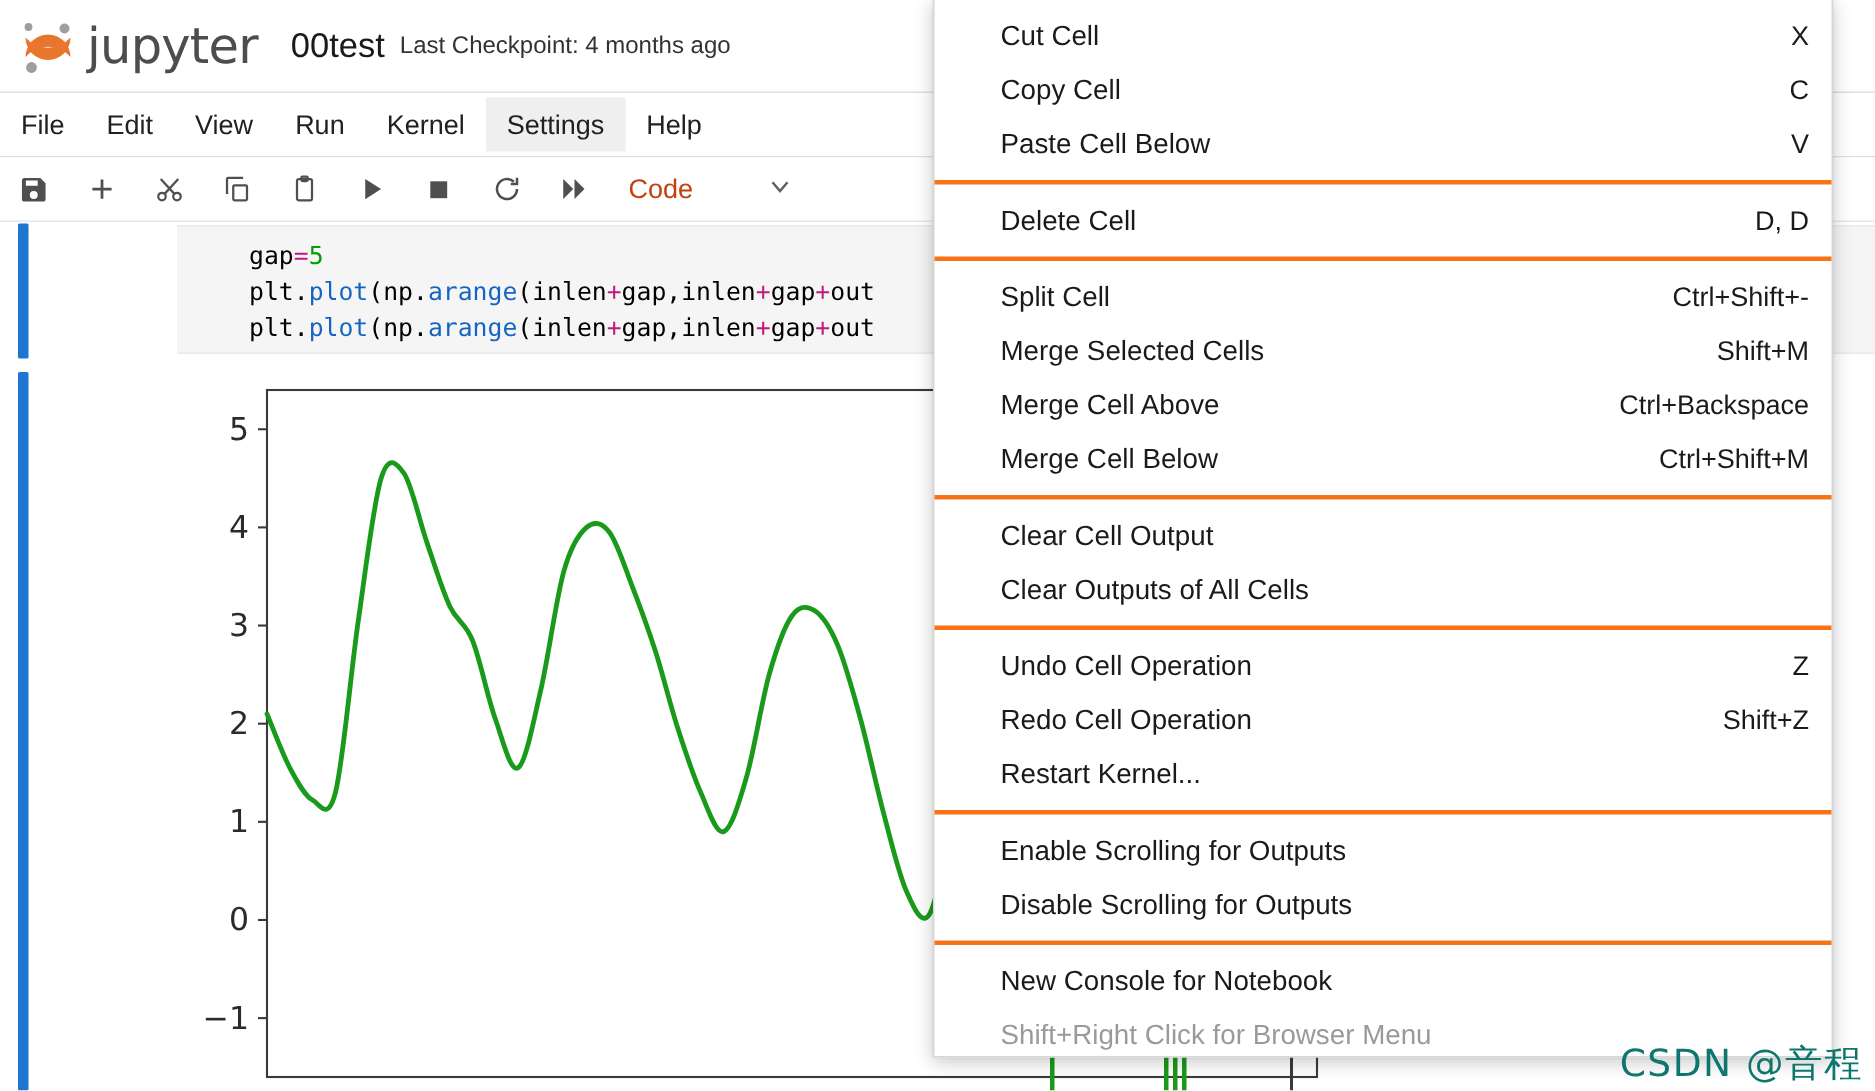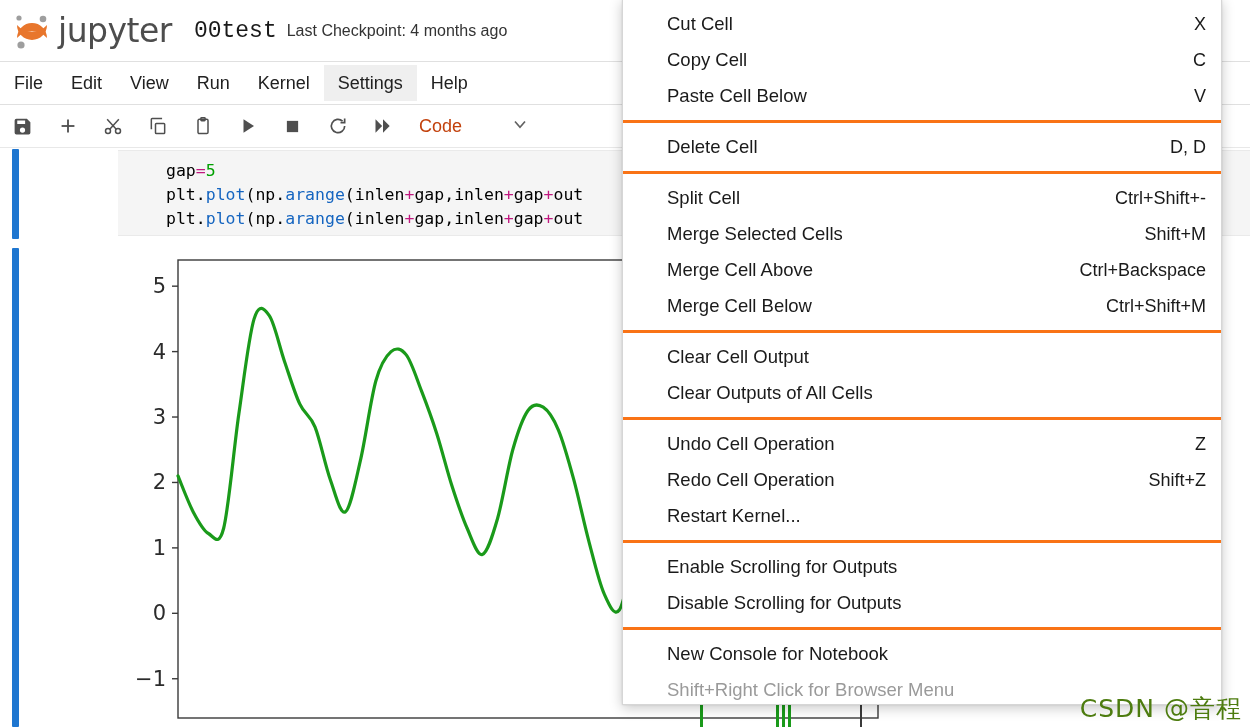--- a/index.html
+++ b/index.html
@@ -15,21 +15,21 @@
   .header {
     position: absolute; left:0; top:0; width:1250px; height:62px;
     background:#fff; display:flex; align-items:center; padding-left:10px;
     border-bottom: 1px solid #e0e0e0;
   }
   .logo { width:44px; height:44px; position:relative; flex:none; margin-right:4px;}
   .brand {
     font-size: 33px; color:#4d4d4d; font-weight:400; letter-spacing:-0.5px;
     font-family:"DejaVu Sans", sans-serif; margin-right: 22px;
   }
-  .nb-title { font-size:23px; color:#1a1a1a; margin-right:10px; font-family:Liberation Mono, monospace;text-align:right;}
+  .nb-title { font-size:23px; color:#1a1a1a; margin-right:10px; font-family:Liberation Sans, sans-serif;text-align:right;}
   .checkpoint { font-size:16px; color:#333; }
 
   
   .menubar {
     position:absolute; left:0; top:62px; width:1250px; height:43px;
     background:#fff; display:flex; align-items:center;
     border-bottom:1px solid #e0e0e0;
   }
   .menubar .mi {
     font-size:18px; color:#212121; padding:9px 14px; cursor:default; line-height:1;
@@ -87,21 +87,21 @@
   .ctx-item {
     height:36px; display:flex; align-items:center; justify-content:space-between;
     padding:0 15px 0 44px; font-size:18.5px; color:#1a1a1a;
   }
   .ctx-item.disabled { color:#9a9a9a; }
   .ctx-item .sc { font-size:18px; color:#1a1a1a; }
   .ctx-item.disabled .sc { color:#9a9a9a; }
 
   
   .wm {
-    position:absolute; right:8px; bottom:2px; font-size:25px; color:#4d7c0f;
+    position:absolute; right:8px; bottom:2px; font-size:25px; color:#0f766e;
     letter-spacing:1px; z-index:60; font-family:"DejaVu Sans", sans-serif;
     white-space:nowrap;
   }
   
   .stub { position:absolute; bottom:0; width:3px; background:#1a9a1a; }
   .stub.dark { background:#3a3a3a; width:2px; }
 </style>
 </head>
 <body>
 

